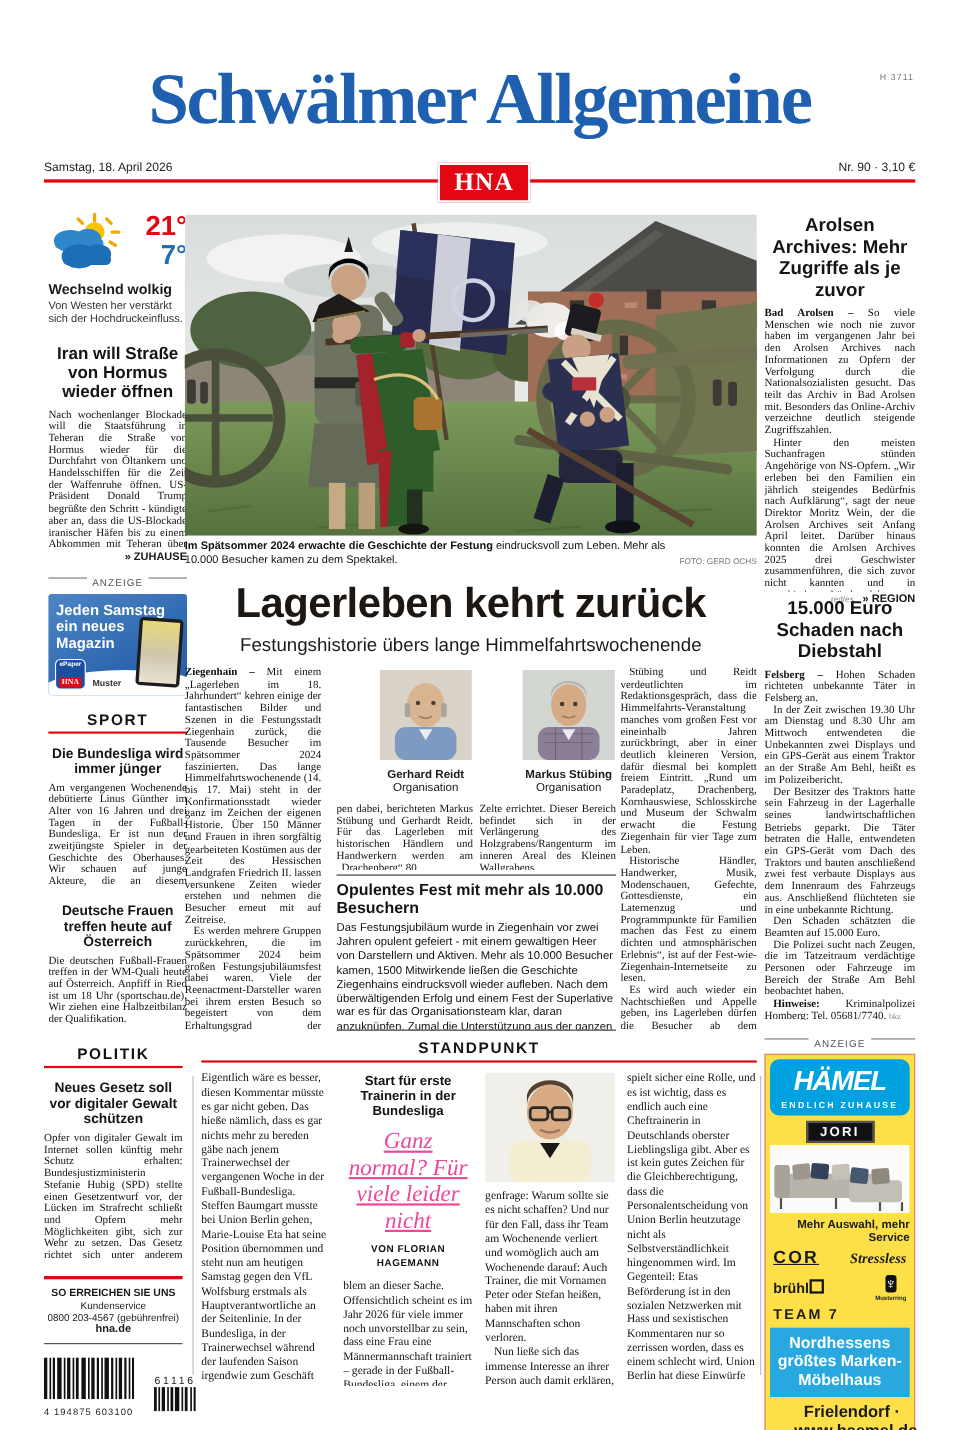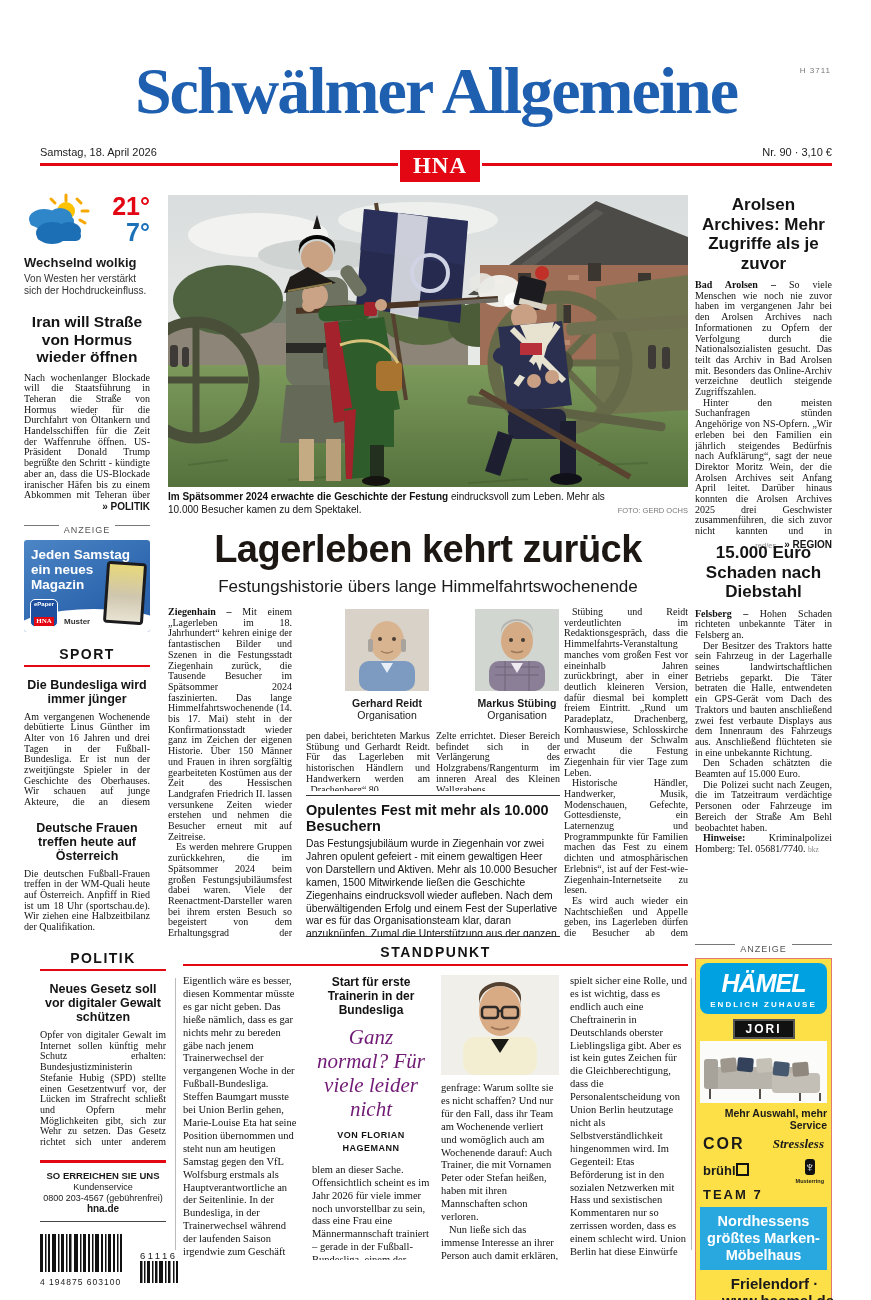--- a/index.html
+++ b/index.html
@@ -23,21 +23,21 @@
   .lead{font-weight:bold;}
   .side-h{font-weight:bold;font-size:15.5px;line-height:17.5px;text-align:center;color:#141414;}
   .sec-head{font-weight:bold;font-size:14px;letter-spacing:1.5px;text-align:center;
             border-bottom:2.5px solid #e30613;padding-bottom:3px;color:#141414;}
   .teaser-h{font-weight:bold;font-size:12.5px;line-height:14px;text-align:center;color:#141414;}
   .ref{font-weight:bold;font-size:10px;text-align:right;color:#141414;}
   .sig{font-size:7.5px;color:#888;}
   .anzeige-label{display:flex;align-items:flex-start;gap:5px;font-size:9px;color:#555;letter-spacing:1px;}
   .anzeige-label:before,.anzeige-label:after{content:"";flex:1;border-top:1px solid #777;}
   
-  .left-rail{position:absolute;left:24px;top:193px;width:126px;}
+  .left-rail{position:absolute;left:44px;top:193px;width:126px;}
   .weather{display:flex;align-items:flex-start;}
   .temps{margin-left:auto;text-align:right;font-weight:bold;line-height:1.05;}
   .t-high{color:#e30613;font-size:25px;}
   .t-low{color:#1d71b8;font-size:25px;}
   .w-cond{font-weight:bold;font-size:13px;margin-top:6px;}
   .w-desc{font-size:10px;line-height:12px;color:#333;margin-top:3px;}
   
   .mini-ad{position:relative;width:126px;height:92px;border-radius:3px;overflow:hidden;
            background:linear-gradient(150deg,#4c86c6 0%,#2a63ab 70%);margin-top:5px;}
   .mini-ad .txt{position:absolute;top:7px;left:7px;color:#fff;font-weight:bold;font-size:13.5px;line-height:15px;}
@@ -73,47 +73,47 @@
   
   .politik{position:absolute;left:40px;top:950px;width:126px;}
   .contact{text-align:center;margin-top:7px;}
   .contact .c1{font-weight:bold;font-size:9.5px;}
   .contact .c2{font-size:9px;margin-top:1px;}
   .contact .c4{font-weight:bold;font-size:10px;}
   .redline{height:2.5px;background:#e30613;margin-top:12px;}
   .thinline{height:1px;background:#444;margin-top:7px;}
   .barcode-row{display:flex;margin-top:12px;gap:6px;align-items:flex-end;}
   .bc-digits{font-size:8.5px;letter-spacing:1px;margin-top:1px;}
-  .bc-right{text-align:left;padding-left:12px;}
+  .bc-right{text-align:right;padding-left:12px;}
   .bc-right .num{font-size:9.5px;letter-spacing:2.5px;}
   .standpunkt{position:absolute;left:183px;top:944px;width:505px;}
   .sp-head{font-weight:bold;font-size:14px;letter-spacing:1.5px;text-align:center;color:#141414;
            border-bottom:2.5px solid #e30613;padding-bottom:4px;}
   .sp-cols{display:flex;gap:11px;margin-top:9px;}
   .sp-col{width:118px;font-family:"Liberation Serif",serif;font-size:10.5px;line-height:12.9px;
           text-align:left;color:#111;height:285px;overflow:hidden;}
   .sp-col p{margin:0;}
   .sp-col p.ind{text-indent:8px;}
   .sp-kicker{font-family:"Liberation Sans",sans-serif;font-weight:bold;font-size:12px;line-height:14px;text-align:center;}
   .sp-title{font-family:"Liberation Serif",serif;font-style:italic;font-size:21px;line-height:24px;
-            text-align:center;margin-top:8px;color:#701a75;}
+            text-align:center;margin-top:8px;color:#ec4899;text-decoration:underline;}
   .sp-byline{font-family:"Liberation Sans",sans-serif;font-weight:bold;font-size:9px;letter-spacing:0.5px;
              text-align:center;margin:8px 0 9px 0;}
   .vdiv{position:absolute;top:978px;width:1px;height:272px;background:#bbb;}
   
   .haemel-wrap{position:absolute;left:695px;top:944px;width:137px;}
   .haemel{border:1px solid #e07a70;margin-top:4px;padding:4px;box-sizing:border-box;background:#fde047;}
   .hm-logo{background:#00a1e0;border-radius:8px;text-align:center;padding:6px 2px 5px 2px;color:#fff;}
   .hm-brand{font-weight:bold;font-style:italic;font-size:25px;letter-spacing:-1px;}
   .hm-claim{font-size:8px;letter-spacing:2px;font-weight:bold;margin-top:2px;}
   .jori{background:#111;color:#fff;font-weight:bold;font-size:12px;letter-spacing:2px;
         width:58px;margin:5px auto 0 auto;text-align:center;border:2px solid #555;padding:1px 0;}
   .hm-service{text-align:right;font-weight:bold;font-size:10.5px;margin-top:4px;}
   .hm-brands{margin-top:4px;display:flex;flex-wrap:wrap;align-items:center;justify-content:space-between;row-gap:3px;padding:0 3px;}
-  .b-cor{font-weight:bold;font-size:16px;letter-spacing:2px;}
+  .b-cor{font-weight:bold;font-size:16px;letter-spacing:2px;text-decoration:underline;}
   .b-stress{font-family:"Liberation Serif",serif;font-style:italic;font-weight:bold;font-size:13px;}
   .b-bruehl{font-weight:bold;font-size:13px;}
   .b-bruehl .sq{display:inline-block;width:9px;height:9px;border:2.5px solid #111;vertical-align:-1px;}
   .b-team{font-size:13px;letter-spacing:2px;font-weight:bold;}
   .b-muster{text-align:center;}
   .b-muster .ic{width:24px;height:22px;background:#111;border-radius:3px;color:#fff;font-size:14px;
                 line-height:22px;text-align:center;margin:0 auto;}
   .b-muster .tx{font-size:5.5px;font-weight:bold;}
   .hm-slogan{background:#29a8e0;color:#fff;font-weight:bold;font-size:14.5px;line-height:17px;
              text-align:center;padding:6px 2px;margin-top:5px;}
@@ -156,21 +156,21 @@
         <div class="t-low">7°</div>
       </div>
     </div>
     <div class="w-cond">Wechselnd wolkig</div>
     <div class="w-desc">Von Westen her verstärkt sich der Hochdruckeinfluss.</div>
 
     <div class="side-h" style="margin-top:16px;">Iran will Straße von Hormus wieder öffnen</div>
     <div class="serif" style="margin-top:7px;height:128px;overflow:hidden;">
       <p>Nach wochenlanger Blockade will die Staatsführung in Teheran die Straße von Hormus wieder für die Durchfahrt von Öltankern und Handelsschiffen für die Zeit der Waffenruhe öffnen. US-Präsident Donald Trump begrüßte den Schritt - kündigte aber an, dass die US-Blockade iranischer Häfen bis zu einem Abkommen mit Teheran über ein endgültiges Ende der Kämpfe bestehen bleibe.</p>
     </div>
-    <div class="ref">» POLITIK</div>
+    <div class="ref">» ZUHAUSE</div>
 
     <div class="anzeige-label" style="margin-top:13px;">
       <span>ANZEIGE</span>
     </div>
     <div class="mini-ad">
       <div class="wave"></div>
       <div class="txt">
         <div>Jeden Samstag</div>
         <div>ein neues</div>
         <div>Magazin</div>
@@ -415,20 +415,21 @@
       </div>
       <div class="endline">
         <span class="sig">red/es</span>
         <span class="ref">» REGION</span>
       </div>
     </div>
     <div class="r-art" style="top:348px;">
       <div class="side-h" style="font-size:17px;line-height:19.5px;">15.000 Euro Schaden nach Diebstahl</div>
       <div class="serif" style="margin-top:7px;height:318px;overflow:hidden;">
         <p><span class="lead">Felsberg –</span><span> Hohen Schaden richteten unbekannte Täter in Felsberg an.</span></p>
+        <p class="ind">In der Zeit zwischen 19.30 Uhr am Dienstag und 8.30 Uhr am Mittwoch entwendeten die Unbekannten zwei Displays und ein GPS-Gerät aus einem Traktor an der Straße Am Behl, heißt es im Polizeibericht.</p>
         <p class="ind">Der Besitzer des Traktors hatte sein Fahrzeug in der Lagerhalle seines landwirtschaftlichen Betriebs geparkt. Die Täter betraten die Halle, entwendeten ein GPS-Gerät vom Dach des Traktors und bauten anschließend zwei fest verbaute Displays aus dem Innenraum des Fahrzeugs aus. Anschließend flüchteten sie in eine unbekannte Richtung.</p>
         <p class="ind">Den Schaden schätzten die Beamten auf 15.000 Euro.</p>
         <p class="ind">Die Polizei sucht nach Zeugen, die im Tatzeitraum verdächtige Personen oder Fahrzeuge im Bereich der Straße Am Behl beobachtet haben.</p>
         <p class="ind"><span class="lead">Hinweise:</span><span> Kriminalpolizei Homberg: Tel. 05681/7740.</span> <span class="sig">bkz</span></p>
       </div>
     </div>
   </div>
 
   <div class="politik">
     <div class="sec-head">POLITIK</div>

